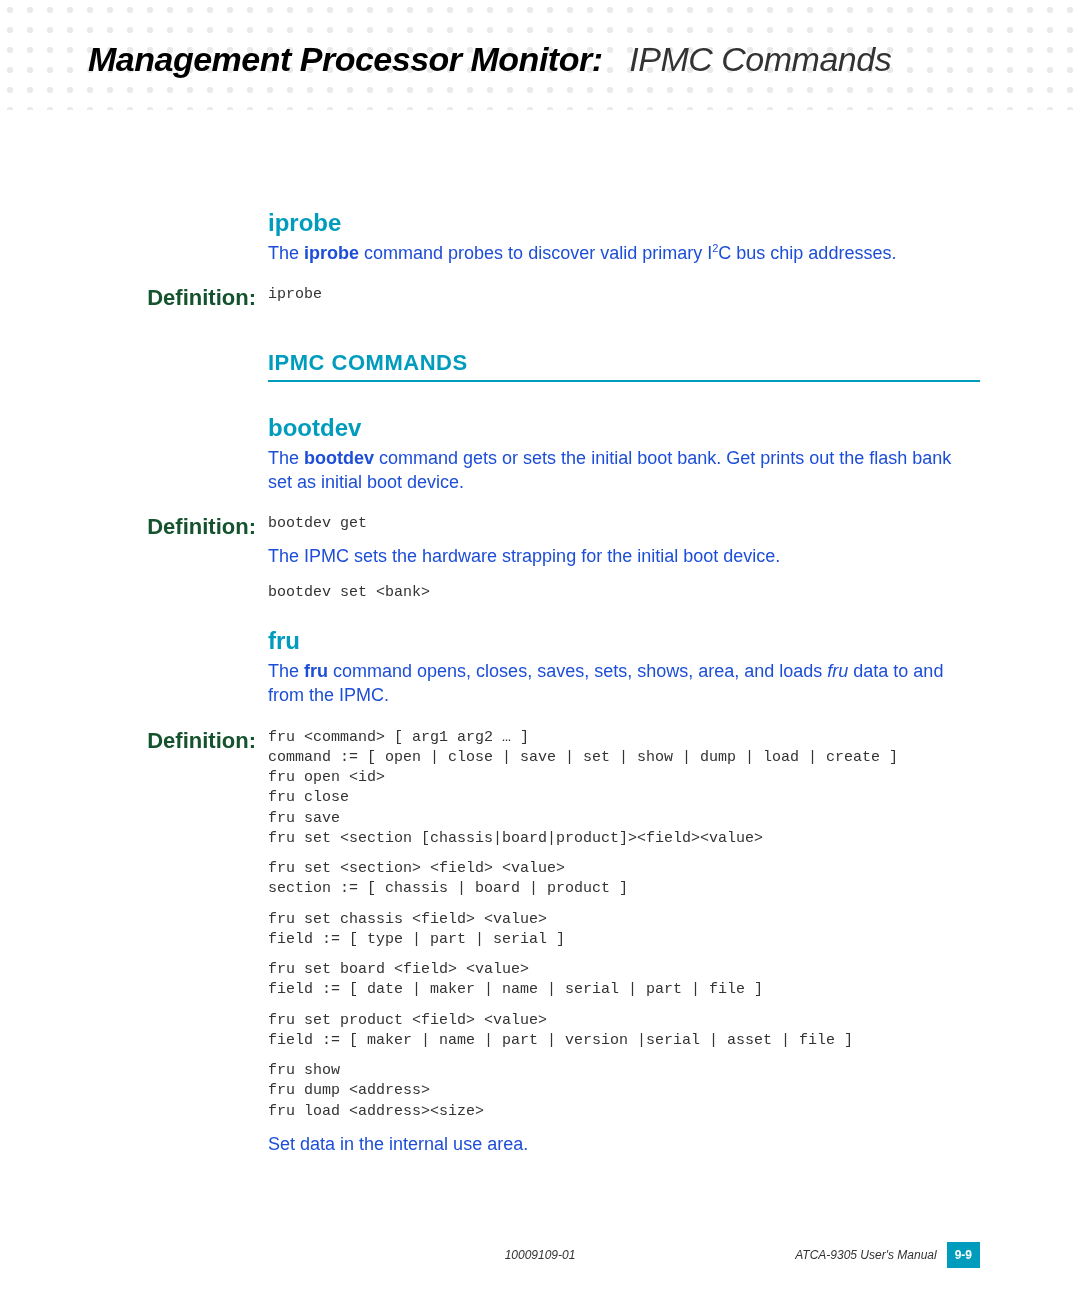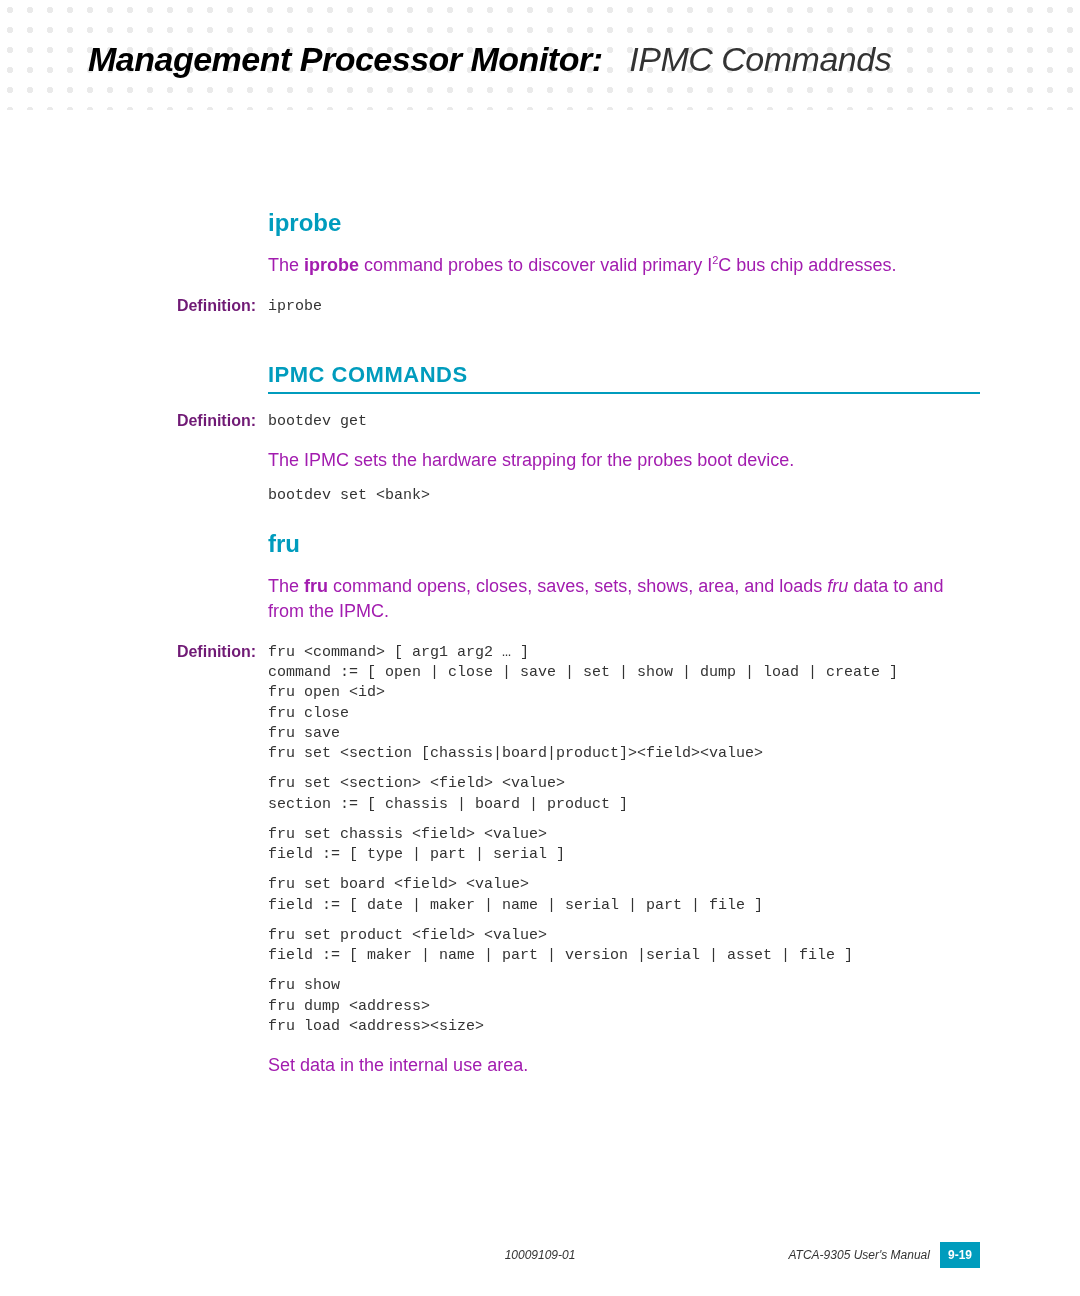--- a/index.html
+++ b/index.html
@@ -62,45 +62,45 @@
     width: 180px;
     flex: 0 0 180px;
     text-align: right;
     padding-right: 12px;
     box-sizing: border-box;
   }
   .body-col {
     flex: 1;
   }
   .def-label {
-    color: #701a75;
-    font-weight: 700;
-    font-size: 16px;
+    color: #14532d;
+    font-weight: 700;
+    font-size: 22px;
     text-align: center;
   }
   .cmd-heading {
     color: #009cbd;
     font-weight: 700;
     font-size: 24px;
     margin: 0 0 4px 0;
   }
   .section-heading {
     color: #009cbd;
     font-weight: 700;
     font-size: 22px;
     letter-spacing: 0.5px;
     border-bottom: 2px solid #009cbd;
     padding-bottom: 4px;
     margin: 28px 0 12px 0;
   }
   p.body {
-    margin: 16px 0 14px 0;
+    margin: 4px 0 14px 0;
     font-size: 18px;
     line-height: 1.35;
-    color: #a21caf;
+    color: #1d4ed8;
   }
   p.body .b { font-weight: 700; }
   p.body .i { font-style: italic; }
   sup { font-size: 11px; }
   .code {
     font-family: "Courier New", monospace;
     font-size: 15px;
     line-height: 1.35;
     white-space: pre;
     color: #333;
@@ -168,25 +168,34 @@
       </div>
     </div>
 
     <div class="row">
       <div class="label-col"></div>
       <div class="body-col">
         <div class="section-heading">IPMC COMMANDS</div>
       </div>
     </div>
 
+    <div class="row" style="margin-top:20px;">
+      <div class="label-col"></div>
+      <div class="body-col">
+        <div class="cmd-heading">bootdev</div>
+        <p class="body">
+          <span>The </span><span class="b">bootdev</span><span> command gets or sets the initial boot bank. Get prints out the flash bank set as initial boot device.</span>
+        </p>
+      </div>
+    </div>
     <div class="row">
       <div class="label-col"><span class="def-label">Definition:</span></div>
       <div class="body-col">
         <div class="code">bootdev get</div>
-        <p class="body">The IPMC sets the hardware strapping for the probes boot device.</p>
+        <p class="body">The IPMC sets the hardware strapping for the initial boot device.</p>
         <div class="code">bootdev set &lt;bank&gt;</div>
       </div>
     </div>
 
     <div class="row" style="margin-top:14px;">
       <div class="label-col"></div>
       <div class="body-col">
         <div class="cmd-heading">fru</div>
         <p class="body">
           <span>The </span><span class="b">fru</span><span> command opens, closes, saves, sets, shows, area, and loads </span><span class="i">fru</span><span> data to and from the IPMC.</span>
@@ -215,15 +224,15 @@
 fru load &lt;address&gt;&lt;size&gt;</div>
         <p class="body">Set data in the internal use area.</p>
       </div>
     </div>
 
   </div>
 
   <div class="footer">
     <span class="docnum">10009109-01</span>
     <span class="manual">ATCA-9305 User's Manual</span>
-    <span class="pagebox">9-19</span>
+    <span class="pagebox">9-9</span>
   </div>
 </div>
 
 </body></html>

